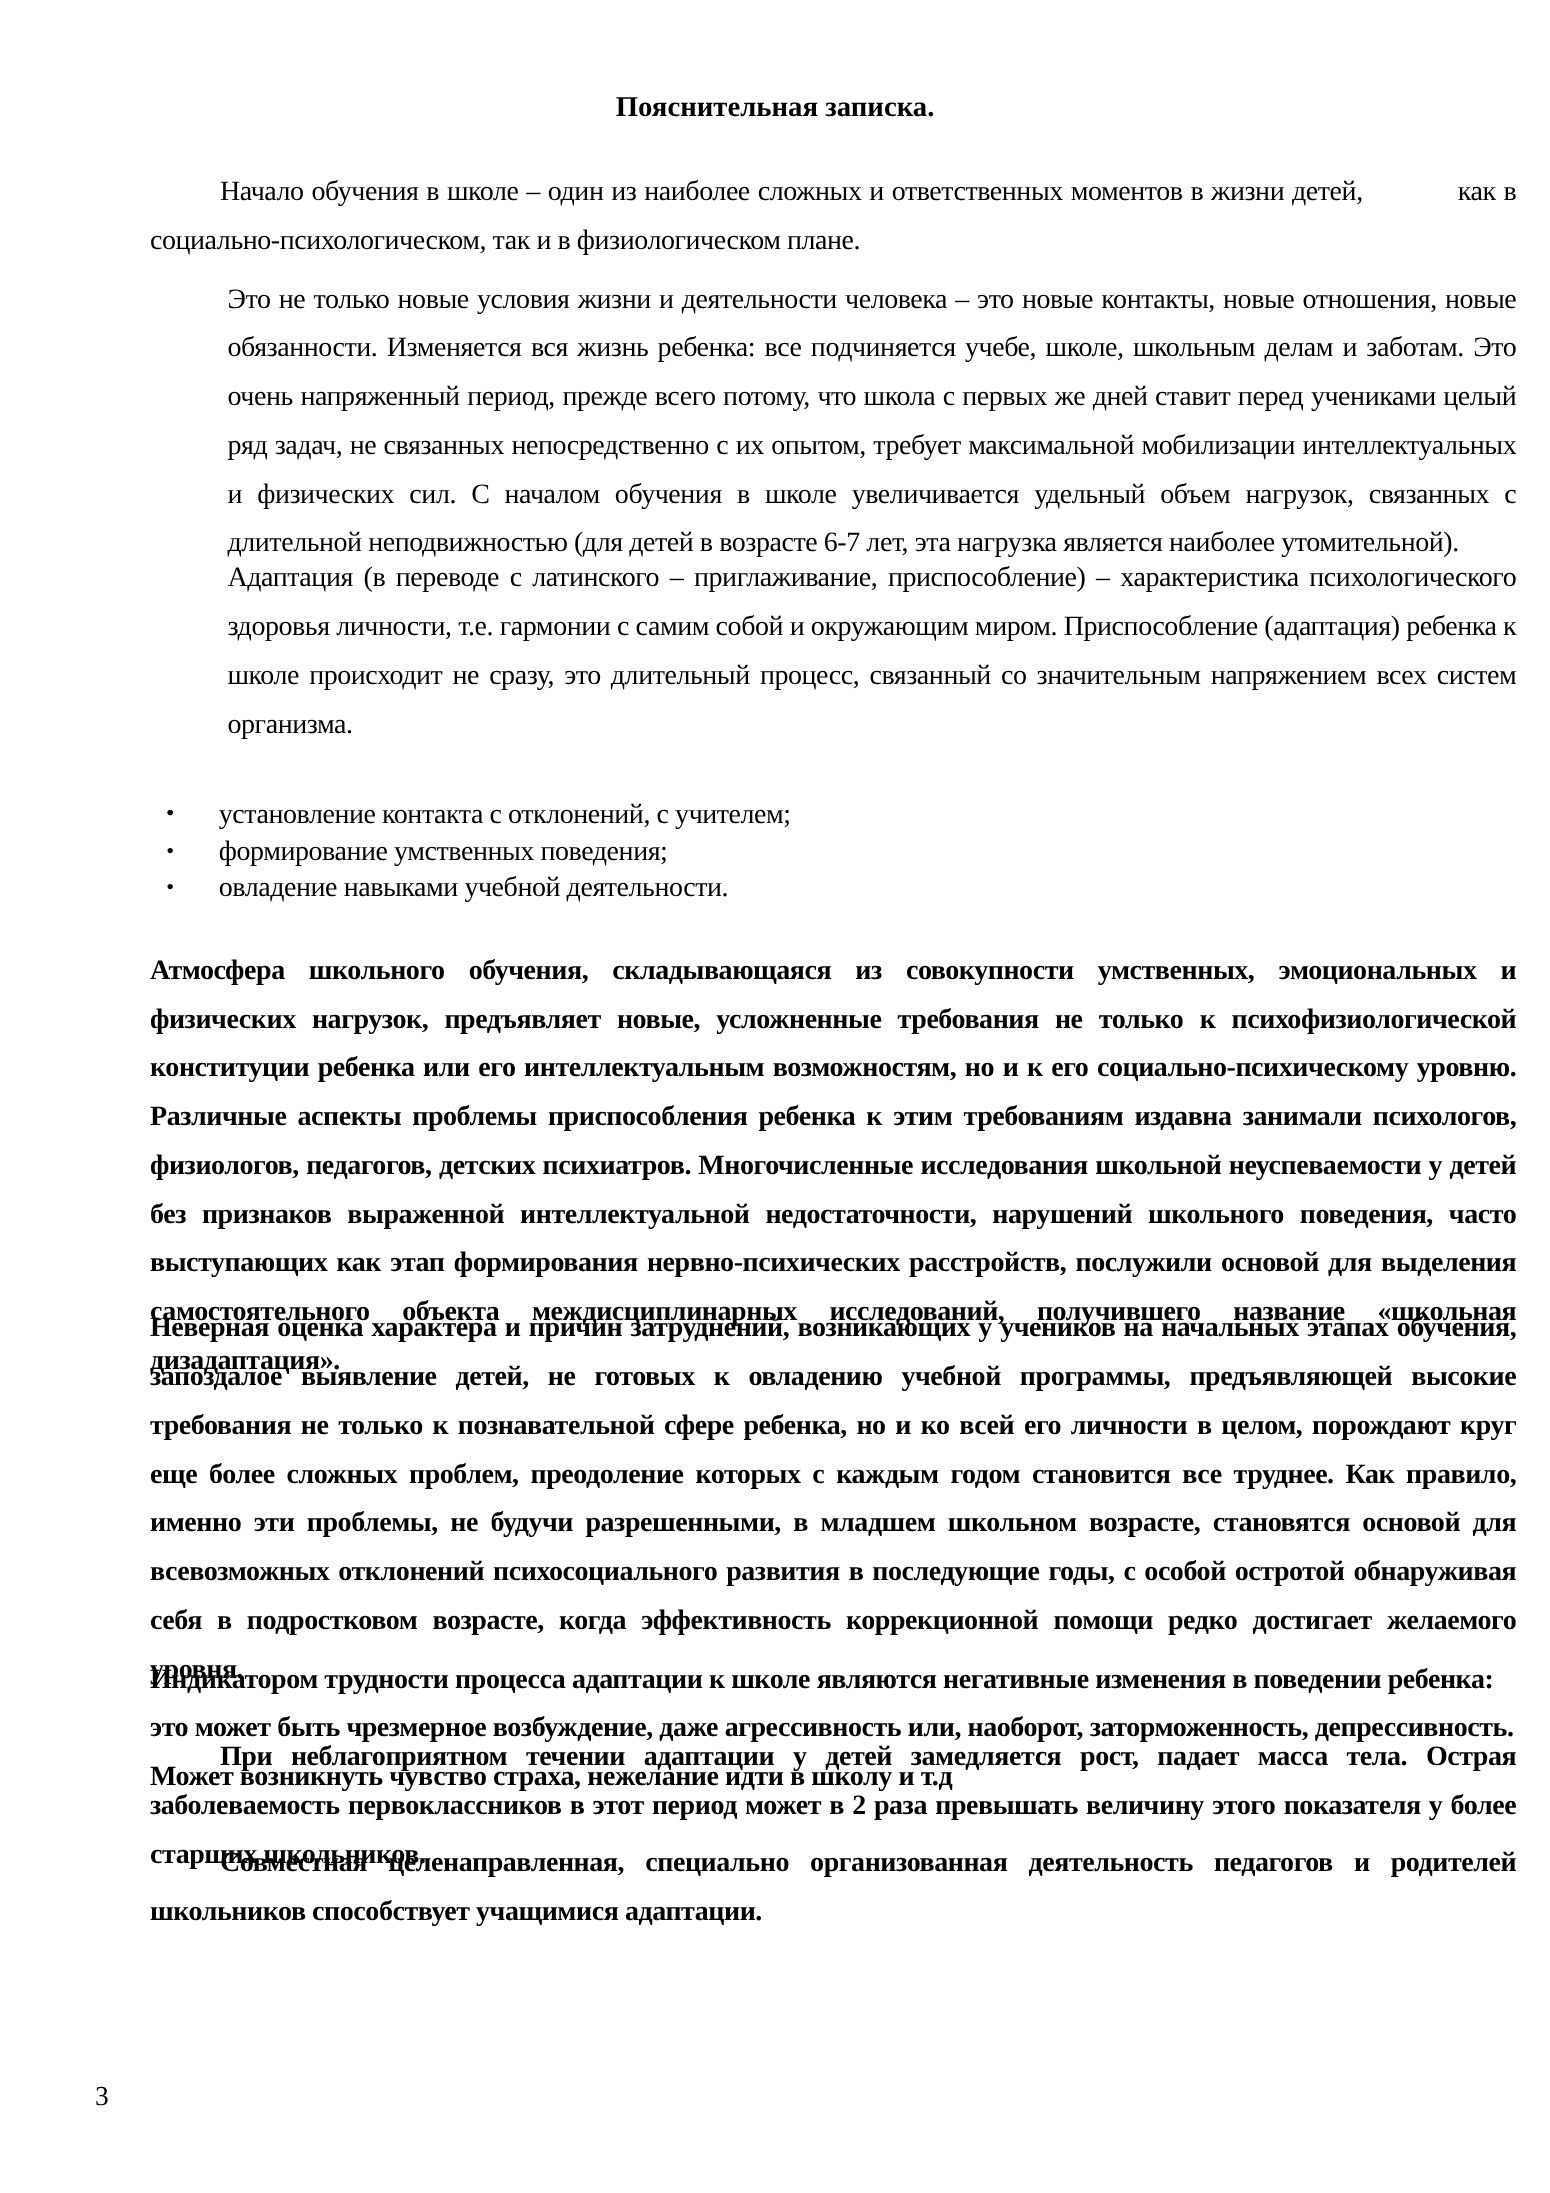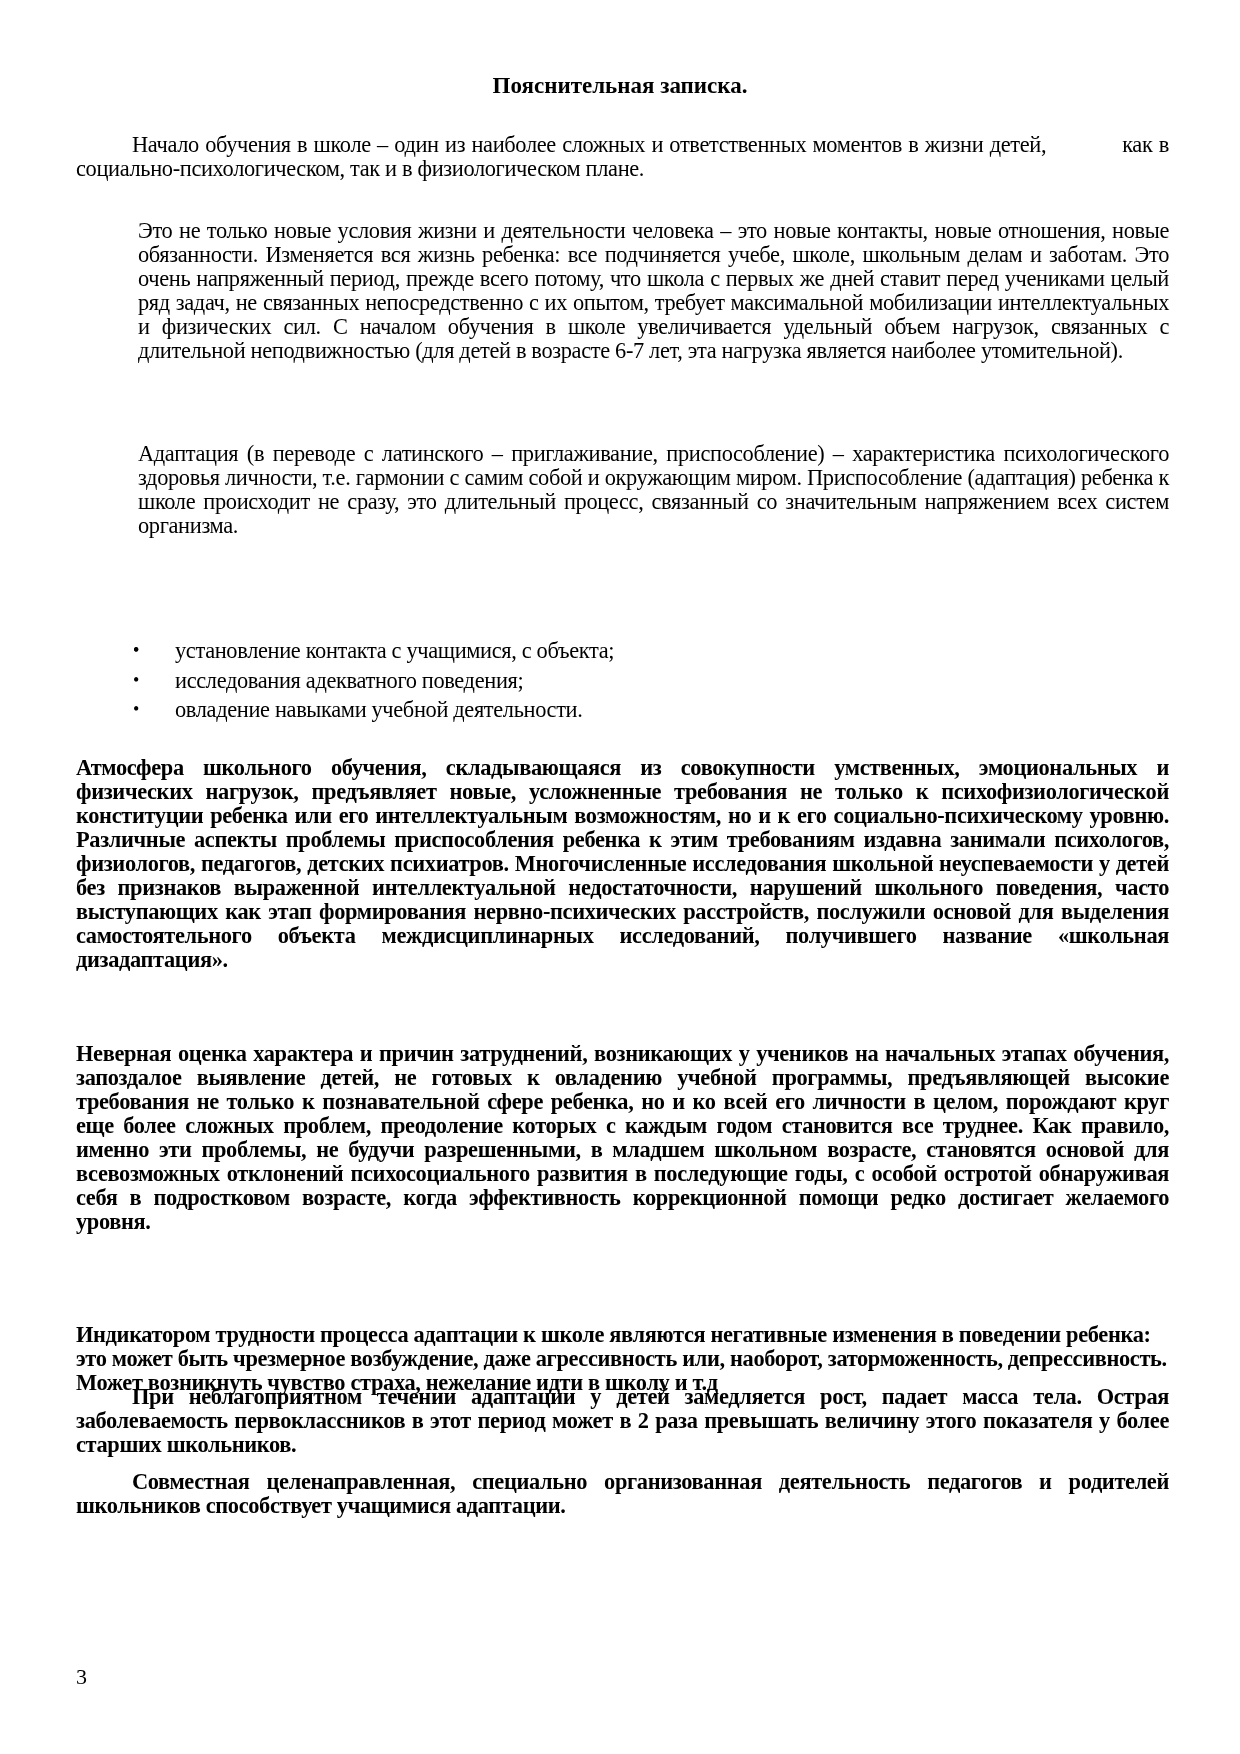--- a/index.html
+++ b/index.html
@@ -1,22 +1,22 @@
 <!DOCTYPE html>
 <html><head>
 <meta charset="utf-8">
 <style>
   html, body { margin: 0; padding: 0; background: #ffffff; }
   body { width: 1240px; height: 1754px; position: relative; overflow: hidden;
          font-family: "Liberation Serif", "DejaVu Serif", serif; color: #000; }
   .page { position: absolute; left: 0; top: 0; width: 1240px; height: 1754px; padding-left: 23px; }
   .title { position: absolute; left: 0; width: 1240px; top: 73px; text-align: center;
            font-weight: bold; font-size: 23px; }
-  .txt { position: absolute; font-size: 22.4px; line-height: 24px; text-align: justify;
-         letter-spacing: -0.35px; word-spacing: 0px; }
+  .txt { position: absolute; font-size: 22.4px; line-height: 39px; text-align: justify;
+         letter-spacing: -0.35px; word-spacing: 0px; margin-left: 44px; }
   .p-intro { left: 76px; width: 1093px; top: 133px; text-indent: 56px; }
   .p-intro .gap { display: inline-block; width: 76px; }
   .block { left: 138px; width: 1031px; }
   .p2 { top: 219px; }
   .p3 { top: 442px; }
   .subhead { position: absolute; left: 142px; top: 580px; font-size: 22.4px; font-style: italic;
              font-weight: bold; letter-spacing: -0.3px; }
   .list { position: absolute; left: 130px; top: 636px; margin: 0; padding: 0; list-style: none;
           font-size: 22.4px; line-height: 29.5px; letter-spacing: -0.35px; }
   .list li { position: relative; padding-left: 45px; }
@@ -38,22 +38,22 @@
 
   <div class="txt p-intro"><span>Начало обучения в школе – один из наиболее сложных и ответственных моментов в жизни детей,</span><span class="gap"></span><span>как в социально-психологическом, так и в физиологическом плане.</span></div>
 
   <div class="txt block p2">Это не только новые условия жизни и деятельности человека – это новые контакты, новые отношения, новые обязанности. Изменяется вся жизнь ребенка: все подчиняется учебе, школе, школьным делам и заботам. Это очень напряженный период, прежде всего потому, что школа с первых же дней ставит перед учениками целый ряд задач, не связанных непосредственно с их опытом, требует максимальной мобилизации интеллектуальных и физических сил. С началом обучения в школе увеличивается удельный объем нагрузок, связанных с длительной неподвижностью (для детей в возрасте 6-7 лет, эта нагрузка является наиболее утомительной).</div>
 
   <div class="txt block p3">Адаптация (в переводе с латинского – приглаживание, приспособление) – характеристика психологического здоровья личности, т.е. гармонии с самим собой и окружающим миром. Приспособление (адаптация) ребенка к школе происходит не сразу, это длительный процесс, связанный со значительным напряжением всех систем организма.</div>
 
 
   <ul class="list">
     <li><span class="bullet">•</span></li>
-    <li><span class="bullet">•</span><span>установление контакта с учащимися, с объекта;</span></li>
-    <li><span class="bullet">•</span><span>исследования адекватного поведения;</span></li>
+    <li><span class="bullet">•</span><span>установление контакта с отклонений, с учителем;</span></li>
+    <li><span class="bullet">•</span><span>формирование умственных поведения;</span></li>
     <li><span class="bullet">•</span><span>овладение навыками учебной деятельности.</span></li>
   </ul>
 
   <div class="txt body p5">Атмосфера школьного обучения, складывающаяся из совокупности умственных, эмоциональных и физических нагрузок, предъявляет новые, усложненные требования не только к психофизиологической конституции ребенка или его интеллектуальным возможностям, но и к его социально-психическому уровню. Различные аспекты проблемы приспособления ребенка к этим требованиям издавна занимали психологов, физиологов, педагогов, детских психиатров. Многочисленные исследования школьной неуспеваемости у детей без признаков выраженной интеллектуальной недостаточности, нарушений школьного поведения, часто выступающих как этап формирования нервно-психических расстройств, послужили основой для выделения самостоятельного объекта междисциплинарных исследований, получившего название «школьная дизадаптация».</div>
 
   <div class="txt body p6">Неверная оценка характера и причин затруднений, возникающих у учеников на начальных этапах обучения, запоздалое выявление детей, не готовых к овладению учебной программы, предъявляющей высокие требования не только к познавательной сфере ребенка, но и ко всей его личности в целом, порождают круг еще более сложных проблем, преодоление которых с каждым годом становится все труднее. Как правило, именно эти проблемы, не будучи разрешенными, в младшем школьном возрасте, становятся основой для всевозможных отклонений психосоциального развития в последующие годы, с особой остротой обнаруживая себя в подростковом возрасте, когда эффективность коррекционной помощи редко достигает желаемого уровня.</div>
 
   <div class="txt body p7">Индикатором трудности процесса адаптации к школе являются негативные изменения в поведении ребенка: это может быть чрезмерное возбуждение, даже агрессивность или, наоборот, заторможенность, депрессивность. Может возникнуть чувство страха, нежелание идти в школу и т.д</div>
 
   <div class="txt body p8">При неблагоприятном течении адаптации у детей замедляется рост, падает масса тела. Острая заболеваемость первоклассников в этот период может в 2 раза превышать величину этого показателя у более старших школьников.</div>

